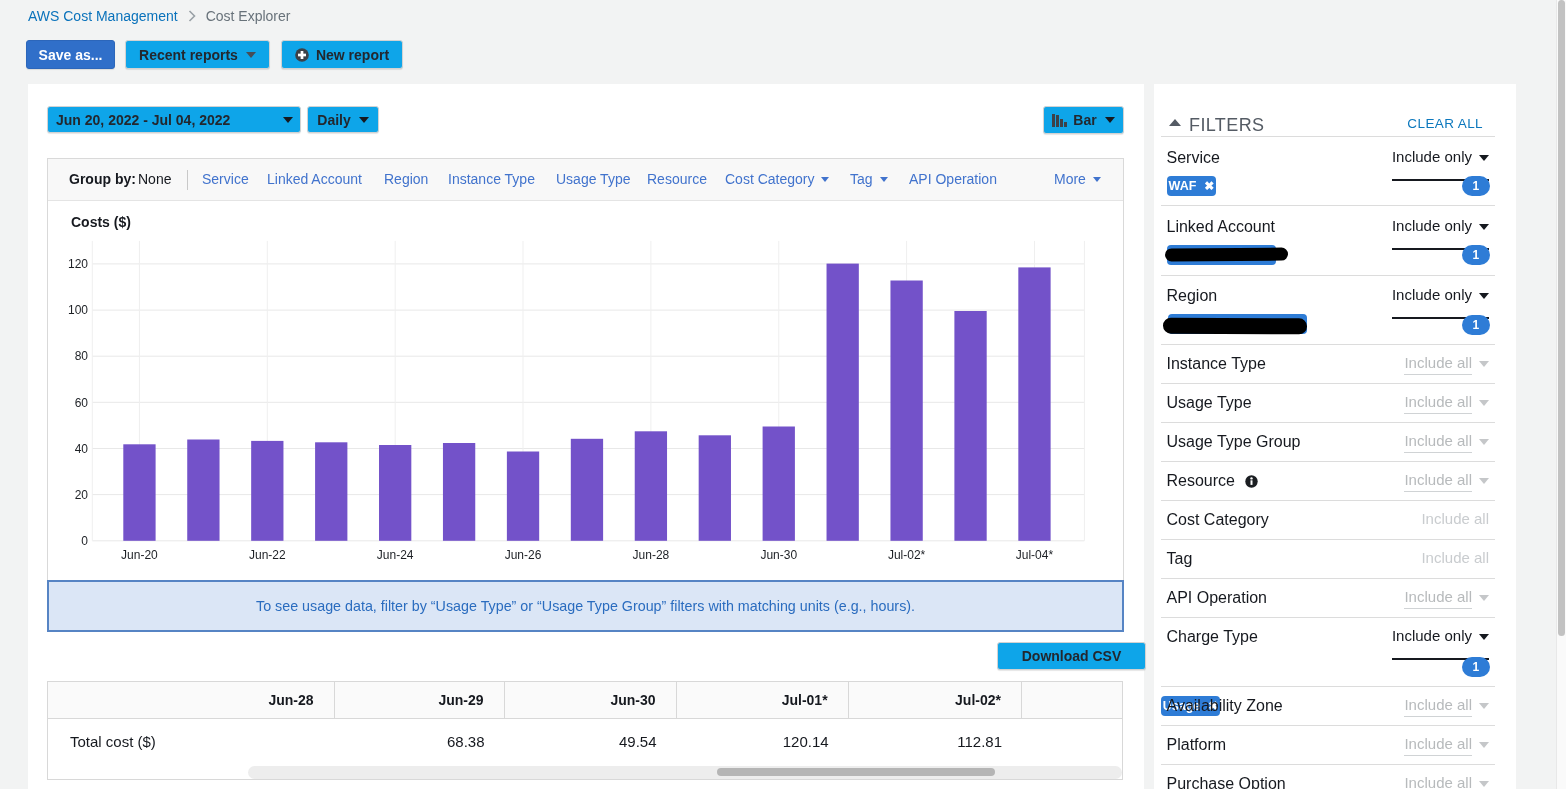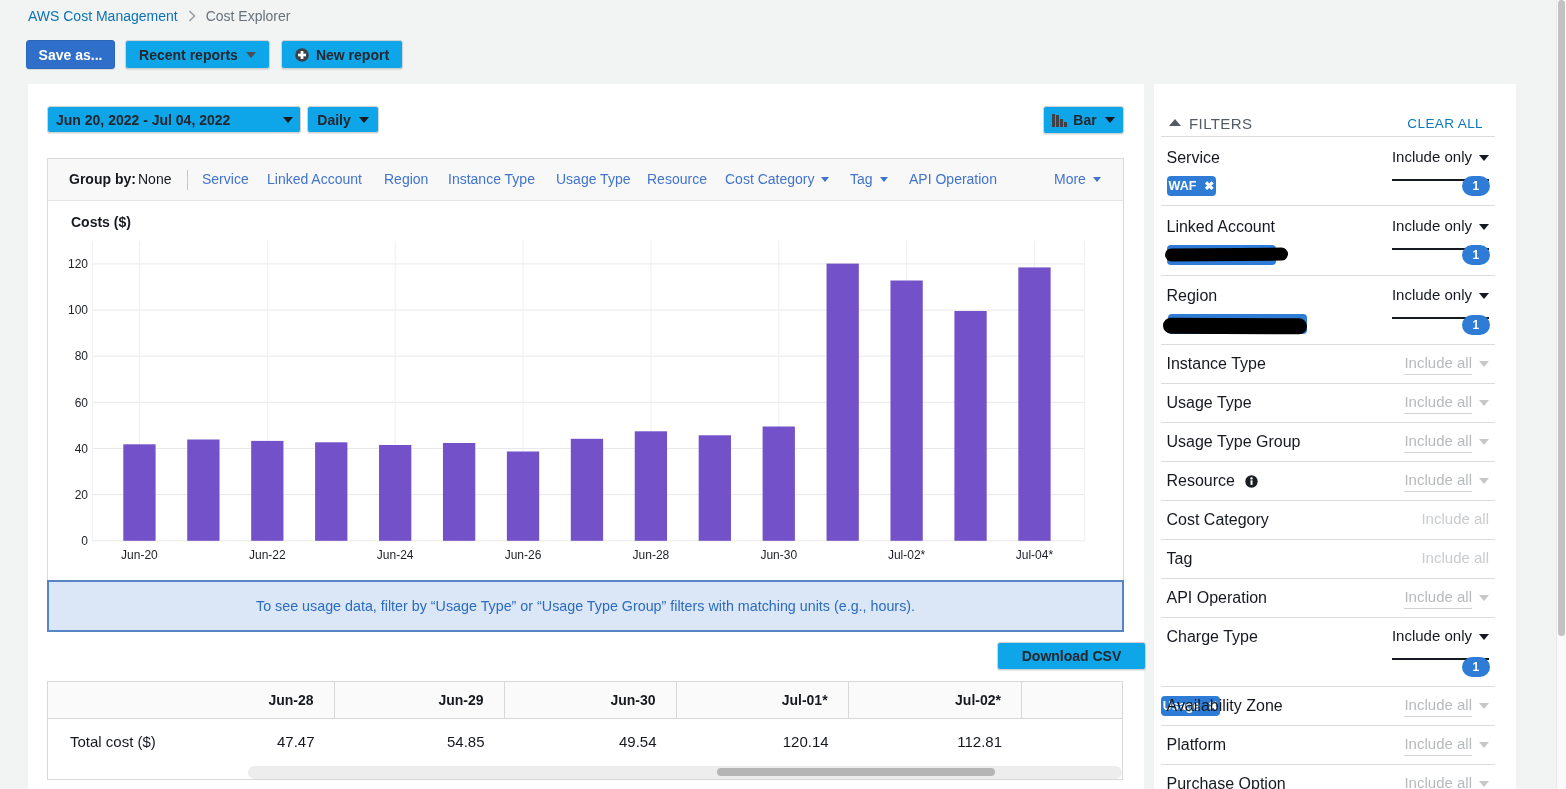--- a/index.html
+++ b/index.html
@@ -150,34 +150,33 @@
   <button class="abs btn" style="left:969px; top:558px; width:149px; height:28px;">Download CSV</button>
 
   <div class="abs tbl" style="left:19px; top:596.5px; width:1076px; height:99.5px;">
     <div class="thead"></div>
     <div class="th" style="left:0; width:286.5px;">Jun-28</div>
     <div class="th" style="left:286.5px; width:170px;">Jun-29</div>
     <div class="th" style="left:456.5px; width:172px;">Jun-30</div>
     <div class="th" style="left:628.5px; width:172.1px;">Jul-01*</div>
     <div class="th" style="left:800.6px; width:173.4px;">Jul-02*</div>
     <div class="td" style="left:22px; text-align:left;">Total cost ($)</div>
-    <div class="td" style="left:0px; width:286.5px;">47.47</div>
-    <div class="td" style="left:286.5px; width:170px;">54.85</div>
+    <div class="td" style="left:286.5px; width:170px;">68.38</div>
     <div class="td" style="left:456.5px; width:172px;">49.54</div>
     <div class="td" style="left:628.5px; width:172.1px;">120.14</div>
     <div class="td" style="left:800.6px; width:173.4px;">112.81</div>
     <div class="hsb-track"></div>
     <div class="hsb-thumb"></div>
   </div>
 </div>
 
 <div class="abs panel" id="filters">
   <div style="position:absolute; left:15px; top:34.5px; width:0; height:0; border-left:6.5px solid transparent; border-right:6.5px solid transparent; border-bottom:7.5px solid #545b64;"></div>
   <div style="position:absolute; left:35px; top:113.5px; font-size:16px; color:#545b64; letter-spacing:0.6px;"></div>
-  <div style="position:absolute; left:35px; top:31px; font-size:15px; color:#545b64; letter-spacing:0.4px;">FILTERS</div>
+  <div style="position:absolute; left:35px; top:31px; font-size:18px; color:#545b64; letter-spacing:0.4px;">FILTERS</div>
   <div style="position:absolute; right:33px; top:31.5px; font-size:13.5px; color:#0c78bd; letter-spacing:0.4px;">CLEAR ALL</div>
   <div class="fhr" style="top:52.0px;"></div>
   <div class="flabel" style="top:65.0px;">Service</div>
   <div class="fctl inc-only" style="top:64.0px;">Include only<span class="fcaret"></span></div>
   <div class="chip" style="left:13.0px; top:91.5px; width:49.0px;">WAF<span class="x">✖</span></div>
   <div class="badge" style="top:92.0px;">1</div>
   <div class="fhr" style="top:121.0px;"></div>
   <div class="flabel" style="top:133.5px;">Linked Account</div>
   <div class="fctl inc-only" style="top:132.5px;">Include only<span class="fcaret"></span></div>
   <div style="position:absolute; left:13.0px; top:160.5px; width:109.0px; height:20.0px; background:#2e7cd6; border-radius:4px;"></div>

